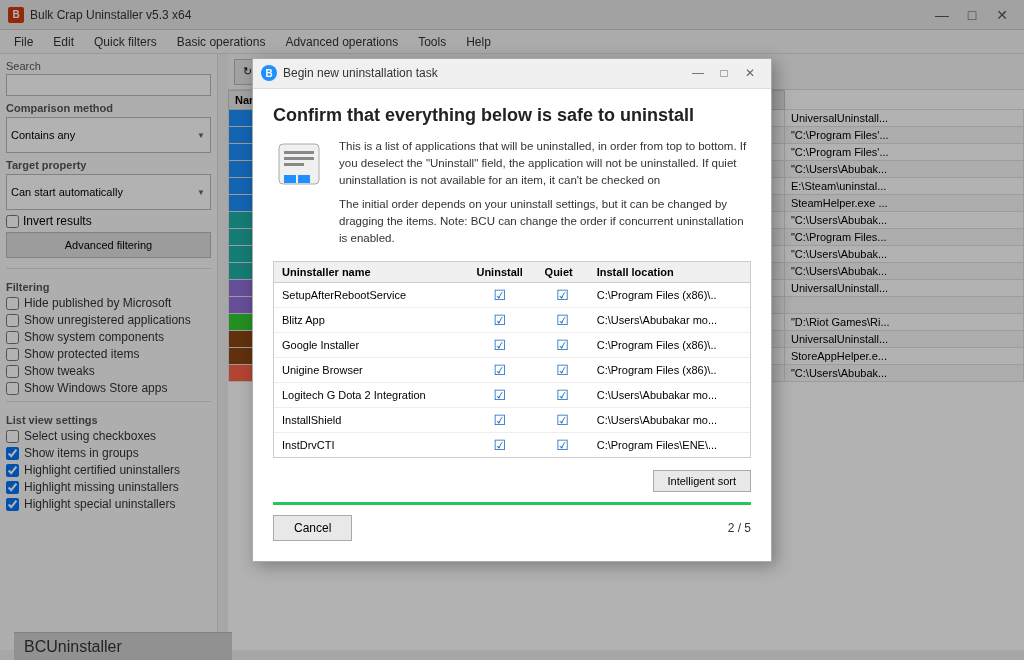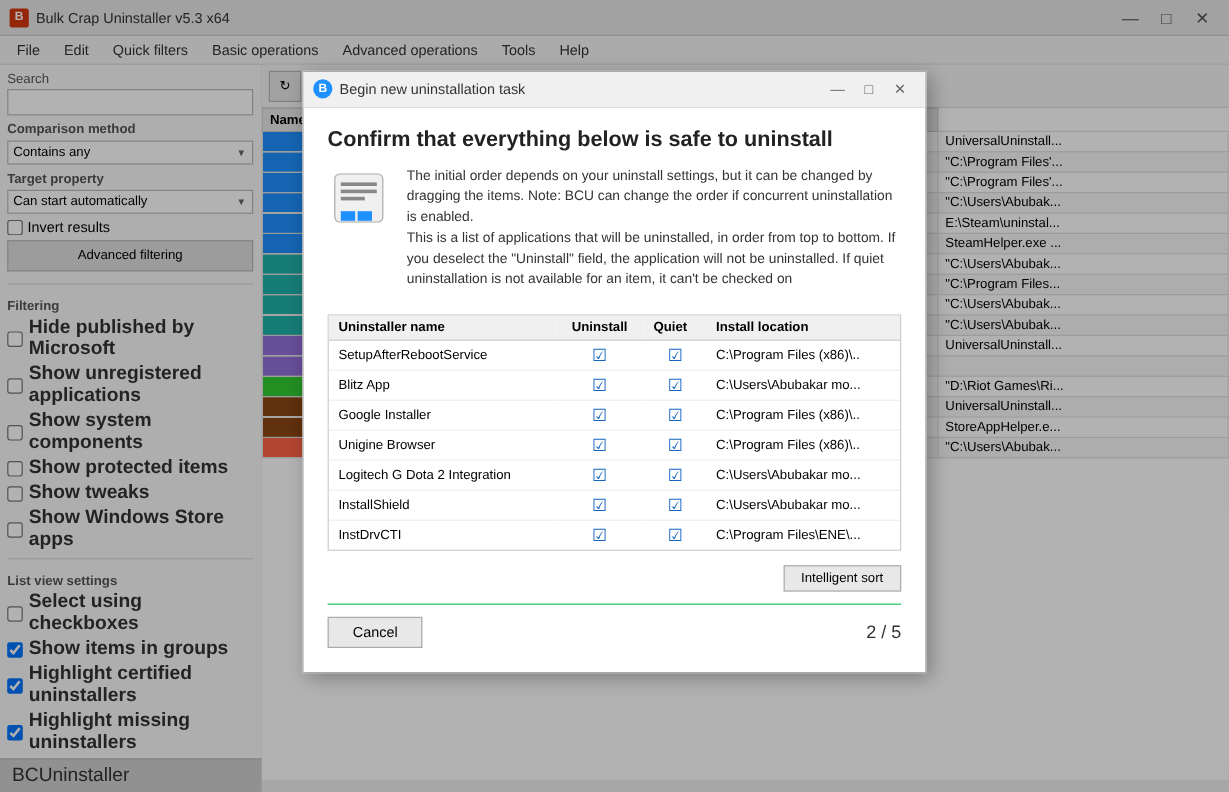--- a/index.html
+++ b/index.html
@@ -10,81 +10,81 @@
     .title-bar-icon { width: 16px; height: 16px; margin-right: 6px; background: #d4380d; border-radius: 2px; display: flex; align-items: center; justify-content: center; color: white; font-size: 10px; font-weight: bold; }
     .title-bar-text { font-size: 12px; color: #333; flex: 1; }
     .title-bar-controls { display: flex; gap: 2px; }
     .title-bar-btn { width: 28px; height: 20px; border: none; background: transparent; cursor: pointer; font-size: 14px; display: flex; align-items: center; justify-content: center; color: #555; }
 
     
     .menu-bar { background: #f5f5f5; height: 24px; display: flex; align-items: center; padding: 0 4px; border-bottom: 1px solid #ddd; }
     .menu-item { padding: 2px 10px; font-size: 12px; color: #333; cursor: pointer; }
 
     
-    .main-layout { display: flex; height: 596px; }
+    .main-layout { display: flex; height: 596px; gap: 10px; }
 
     
     .sidebar { width: 218px; background: #fafafa; border-right: 1px solid #ddd; padding: 6px; overflow-y: auto; flex-shrink: 0; }
     .search-section { margin-bottom: 6px; }
     .search-label { font-size: 11px; color: #555; margin-bottom: 2px; display: block; }
     .search-input { width: 100%; height: 22px; border: 1px solid #bbb; padding: 2px 6px; font-size: 11px; background: white; }
     .section-header { font-size: 11px; color: #555; font-weight: 600; margin: 6px 0 3px 0; }
-    .select-field { width: 100%; height: 20px; border: 1px solid #bbb; background: white; font-size: 11px; padding: 0 4px; appearance: none; -webkit-appearance: none; cursor: pointer; position: relative; }
+    .select-field { width: 100%; height: 36px; border: 1px solid #bbb; background: white; font-size: 11px; padding: 0 4px; appearance: none; -webkit-appearance: none; cursor: pointer; position: relative; }
     .select-wrapper { position: relative; margin-bottom: 4px; }
     .select-wrapper::after { content: '▼'; position: absolute; right: 6px; top: 50%; transform: translateY(-50%); font-size: 8px; color: #666; pointer-events: none; }
     .invert-row { display: flex; align-items: center; gap: 4px; margin: 4px 0; }
     .adv-filter-btn { width: 100%; height: 26px; background: #e0e0e0; border: 1px solid #bbb; font-size: 11px; cursor: pointer; margin-bottom: 8px; }
     .filtering-section { border-top: 1px solid #ddd; padding-top: 6px; margin-top: 2px; }
     .checkbox-row { display: flex; align-items: center; gap: 5px; margin: 3px 0; }
     .checkbox-row input[type=checkbox] { width: 13px; height: 13px; }
-    .checkbox-row label { font-size: 16px; color: #333; font-weight: bold; }
+    .checkbox-row label { font-size: 12px; color: #333; }
     .list-settings-section { border-top: 1px solid #ddd; padding-top: 6px; margin-top: 6px; }
 
     
     .content-area { flex: 1; background: white; position: relative; overflow: hidden; }
     .toolbar-row { height: 36px; background: #f5f5f5; border-bottom: 1px solid #ddd; display: flex; align-items: center; padding: 0 6px; gap: 4px; }
     .toolbar-btn { height: 26px; padding: 0 8px; border: 1px solid #bbb; background: #e8e8e8; font-size: 11px; cursor: pointer; }
 
     
     .table-container { overflow: auto; height: calc(100% - 36px - 28px); }
     .data-table { width: 100%; border-collapse: collapse; font-size: 11px; }
     .data-table th { background: #e8e8e8; border: 1px solid #ccc; padding: 3px 6px; text-align: left; font-weight: 600; white-space: nowrap; position: sticky; top: 0; }
     .data-table td { border: 1px solid #e0e0e0; padding: 2px 6px; white-space: nowrap; overflow: hidden; max-width: 200px; text-overflow: ellipsis; }
     .data-table tr:nth-child(even) { background: #f8f8f8; }
 
     
     .status-bar { height: 28px; background: #e0e0e0; border-top: 1px solid #ccc; display: flex; align-items: center; padding: 0 8px; gap: 20px; font-size: 11px; color: #333; position: absolute; bottom: 0; width: 100%; }
     .status-separator { width: 1px; height: 16px; background: #bbb; }
 
     
-    .app-title { position: absolute; bottom: 0; left: 0; width: 218px; height: 28px; background: #d0d0d0; display: flex; align-items: center; padding-left: 10px; font-size: 16px; font-weight: 300; color: #333; border-top: 1px solid #bbb; }
+    .app-title { position: absolute; bottom: 0; left: 14px; width: 218px; height: 28px; background: #d0d0d0; display: flex; align-items: center; padding-left: 10px; font-size: 16px; font-weight: 300; color: #333; border-top: 1px solid #bbb; }
 
     
     .modal-overlay { position: absolute; top: 0; left: 0; right: 0; bottom: 0; background: rgba(0,0,0,0.3); z-index: 100; display: flex; align-items: center; justify-content: center; }
     .modal { background: white; width: 520px; border: 1px solid #aaa; box-shadow: 4px 4px 16px rgba(0,0,0,0.3); position: relative; top: -20px; }
     .modal-title-bar { background: #f0f0f0; border-bottom: 1px solid #ddd; height: 30px; display: flex; align-items: center; padding: 0 8px; }
     .modal-title-icon { width: 16px; height: 16px; background: #1e90ff; border-radius: 50%; display: flex; align-items: center; justify-content: center; color: white; font-size: 10px; font-weight: bold; margin-right: 6px; }
     .modal-title-text { font-size: 12px; color: #333; flex: 1; }
     .modal-ctrl-btn { width: 26px; height: 20px; border: none; background: transparent; cursor: pointer; font-size: 12px; color: #666; display: flex; align-items: center; justify-content: center; }
     .modal-body { padding: 16px 20px; }
     .modal-heading { font-size: 18px; font-weight: 700; color: #222; margin-bottom: 12px; }
     .modal-description-row { display: flex; gap: 14px; margin-bottom: 14px; }
     .modal-desc-icon { width: 52px; height: 52px; flex-shrink: 0; display: flex; align-items: center; justify-content: center; }
     .modal-table-container { border: 1px solid #ccc; margin-bottom: 12px; }
     .modal-table { width: 100%; border-collapse: collapse; font-size: 11px; }
     .modal-table th { background: #f0f0f0; border-bottom: 1px solid #ccc; padding: 4px 8px; text-align: left; font-weight: 600; }
     .modal-table td { padding: 4px 8px; border-bottom: 1px solid #eee; }
     .modal-table tr:last-child td { border-bottom: none; }
     .modal-table td.center { text-align: center; }
     .modal-footer-btn-row { display: flex; justify-content: flex-end; margin-bottom: 10px; }
     .intelligent-sort-btn { padding: 4px 14px; background: #e8e8e8; border: 1px solid #aaa; font-size: 11px; cursor: pointer; }
-    .modal-action-row { display: flex; align-items: center; justify-content: space-between; padding: 10px 0 4px 0; border-top: 1px solid #22c55e; }
+    .modal-action-row { display: flex; align-items: center; justify-content: space-between; padding: 10px 0 4px 0; border-top: 3px solid #22c55e; }
     .modal-btn { padding: 5px 20px; border: 1px solid #aaa; background: #e8e8e8; font-size: 12px; cursor: pointer; }
     .modal-btn.primary { background: #0078d4; color: white; border-color: #0078d4; }
-    .page-indicator { font-size: 15px; color: #333; }
+    .page-indicator { font-size: 12px; color: #333; }
     .name-cell { font-size: 11px; max-width: 130px; overflow: hidden; text-overflow: ellipsis; }
   </style>
 </head>
 <body>
 
 <div class="title-bar">
   <div class="title-bar-icon">B</div>
   <span class="title-bar-text">Bulk Crap Uninstaller v5.3 x64</span>
   <div class="title-bar-controls">
     <button class="title-bar-btn">—</button>
@@ -360,22 +360,22 @@
           <svg width="50" height="50" viewBox="0 0 50 50">
             <rect x="5" y="5" width="40" height="40" rx="4" fill="#f0f0f0" stroke="#aaa" stroke-width="1"></rect>
             <rect x="10" y="12" width="30" height="3" fill="#888"></rect>
             <rect x="10" y="18" width="30" height="3" fill="#888"></rect>
             <rect x="10" y="24" width="20" height="3" fill="#888"></rect>
             <rect x="10" y="36" width="12" height="8" fill="#1e90ff"></rect>
             <rect x="24" y="36" width="12" height="8" fill="#1e90ff"></rect>
           </svg>
         </div>
         <div>
+          <p style="margin-bottom:6px;font-size:11.5px;color:#333;line-height:1.5;">This is a list of applications that will be uninstalled, in order from top to bottom. If you deselect the "Uninstall" field, the application will not be uninstalled. If quiet uninstallation is not available for an item, it can't be checked on</p>
           <p style="font-size:11.5px;color:#333;line-height:1.5;">The initial order depends on your uninstall settings, but it can be changed by dragging the items. Note: BCU can change the order if concurrent uninstallation is enabled.</p>
-          <p style="margin-bottom:6px;font-size:11.5px;color:#333;line-height:1.5;">This is a list of applications that will be uninstalled, in order from top to bottom. If you deselect the "Uninstall" field, the application will not be uninstalled. If quiet uninstallation is not available for an item, it can't be checked on</p>
         </div>
       </div>
 
       <div class="modal-table-container">
         <table class="modal-table">
           <thead>
             <tr>
               <th>Uninstaller name</th>
               <th style="text-align:center;">Uninstall</th>
               <th style="text-align:left;">Quiet</th>

